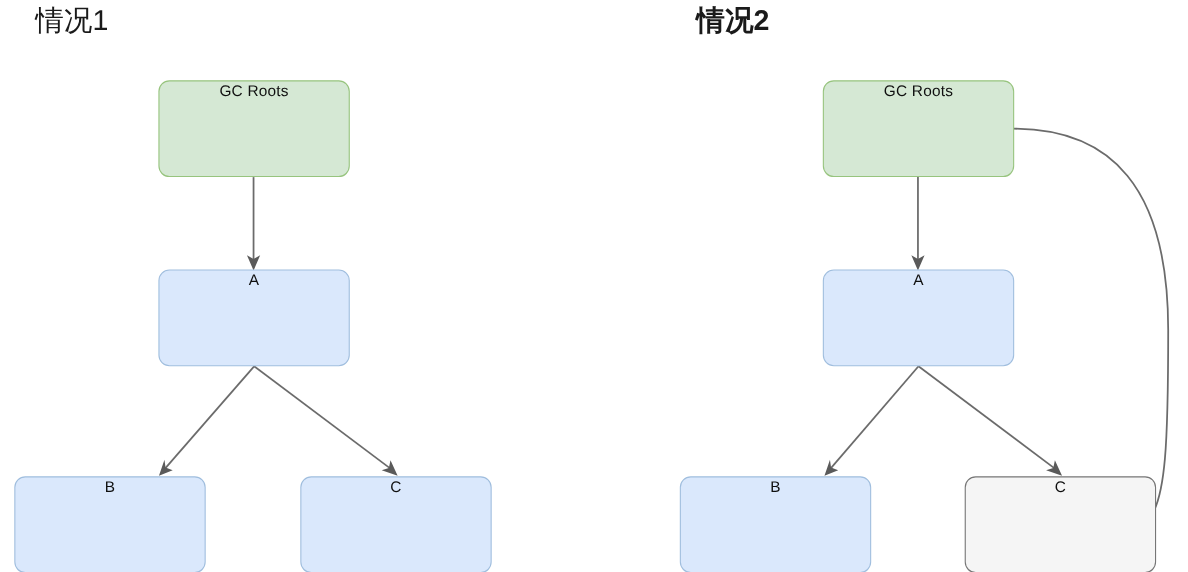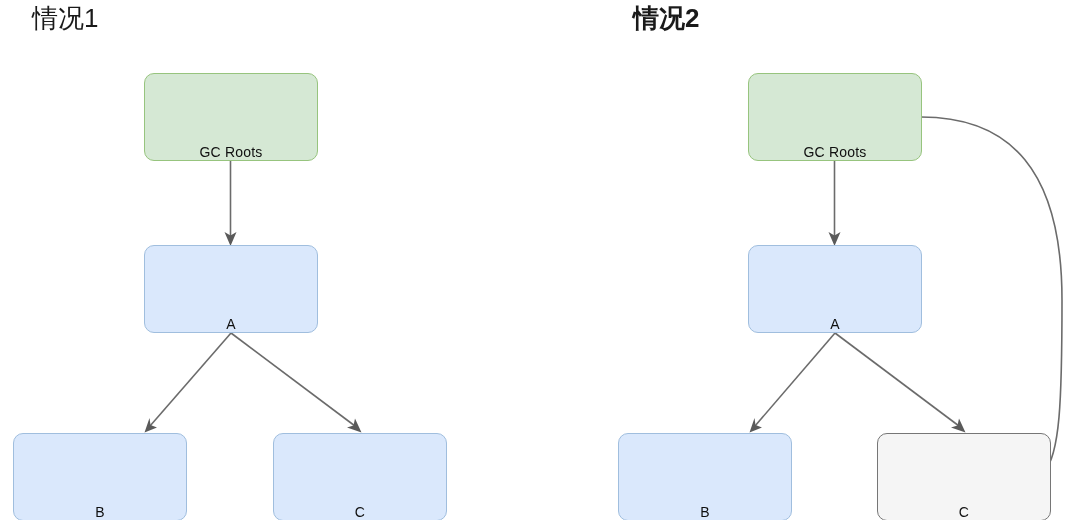--- a/index.html
+++ b/index.html
@@ -32,21 +32,21 @@
     white-space: nowrap;
   }
   #title-case-1 { left: 32px; top: 3px; }
   #title-case-2 { left: 633px; top: 3px; font-weight: bold; }
 
   .node {
     position: absolute;
     box-sizing: border-box;
     border-radius: 10px;
     display: flex;
-    align-items: flex-end;
+    align-items: flex-start;
     justify-content: center;
     font-size: 14px;
     line-height: 16px;
     letter-spacing: 0.2px;
     color: #0f0f0f;
     border-style: solid;
     border-width: 1.4px;
     user-select: none;
   }
   .node.green {

